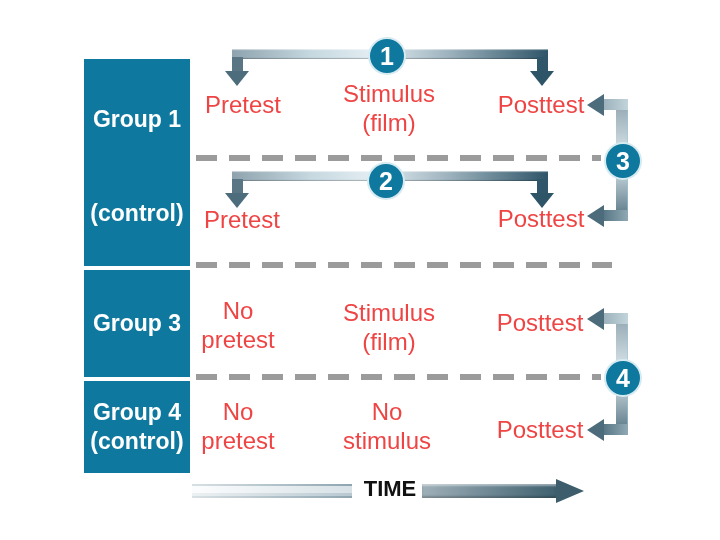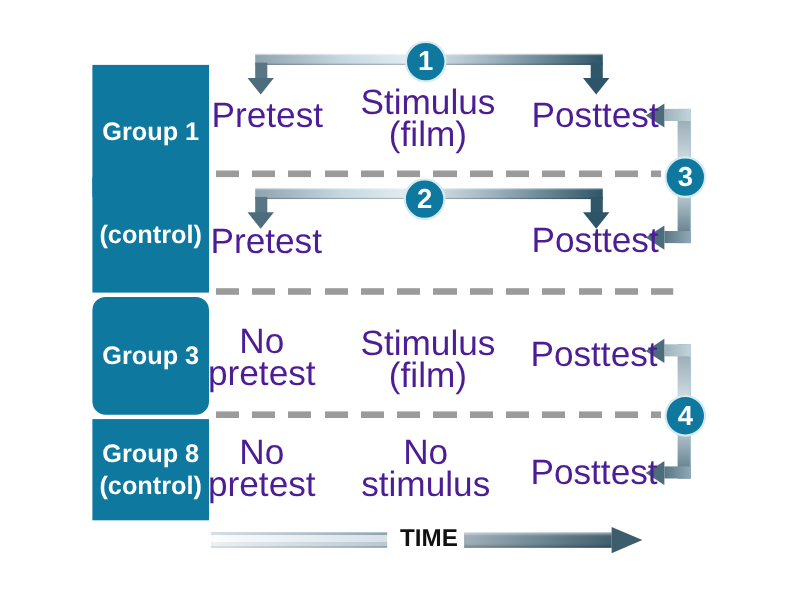--- a/index.html
+++ b/index.html
@@ -14,21 +14,21 @@
     display:flex;flex-direction:column;align-items:center;justify-content:center;
   }
   .gbox span{display:block;}
   
   .dash{
     position:absolute;height:6px;
     background:repeating-linear-gradient(90deg,#9b9b9b 0 21px,transparent 21px 33px);
   }
   
   .cell{
-    position:absolute;color:#4c1d95;font-size:32px;line-height:29px;text-align:center;
+    position:absolute;color:#ef4444;font-size:24px;line-height:29px;text-align:center;
     transform:translateX(-50%);white-space:nowrap;
   }
   .cell span{display:block;}
   
   .hbar{
     position:absolute;height:10px;
     background:linear-gradient(90deg,#8ea3ae 0%,#c6d8e0 25%,#e4eef3 45%,#9fb4bf 68%,#2f5568 100%);
     box-shadow:inset 0 2px 1px -1px rgba(255,255,255,.55), inset 0 -2px 1px -1px rgba(0,0,0,.25);
   }
   .stem{position:absolute;width:11px;}
@@ -75,26 +75,26 @@
 
 <div class="canvas">
 
   <div class="gbox" style="top:59px;height:120px;">
     <span>Group 1</span>
     <span></span>
   </div>
   <div class="gbox" style="top:161px;height:105px;">
     <span>(control)</span>
   </div>
-  <div class="gbox" style="top:270px;height:107px;border-radius:12px;">
+  <div class="gbox" style="top:270px;height:107px;">
     <span>Group 3</span>
     <span></span>
   </div>
   <div class="gbox" style="top:381px;height:92px;">
-    <span>Group 8</span>
+    <span>Group 4</span>
     <span>(control)</span>
   </div>
 
   <div class="dash" style="left:196px;top:155px;width:405px;"></div>
   <div class="dash" style="left:196px;top:262px;width:416px;"></div>
   <div class="dash" style="left:196px;top:374px;width:405px;"></div>
 
   <div class="hbar" style="left:232px;top:49px;width:316px;"></div>
   <div class="stem" style="left:232px;top:57px;height:16px;background:#5a7584;"></div>
   <div class="tri-down" style="left:225px;top:71px;border-top:15px solid #4d6c7c;"></div>

